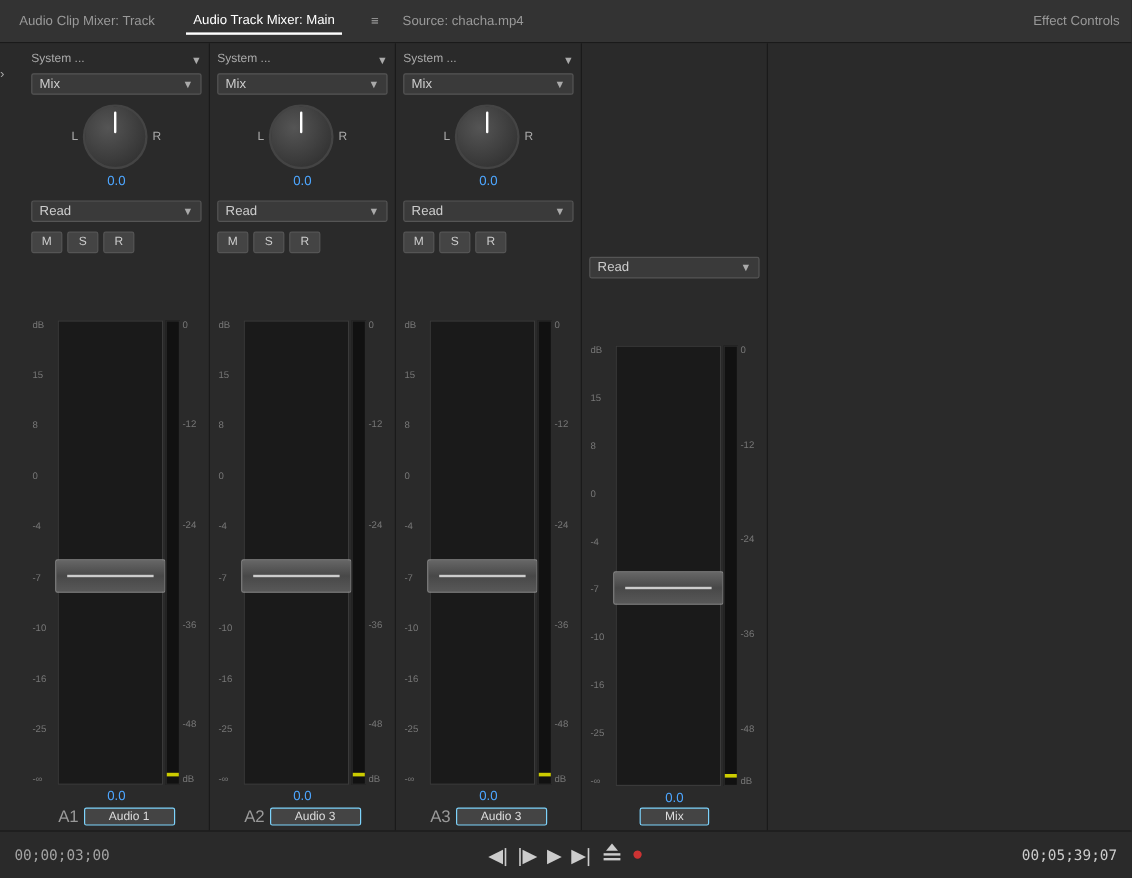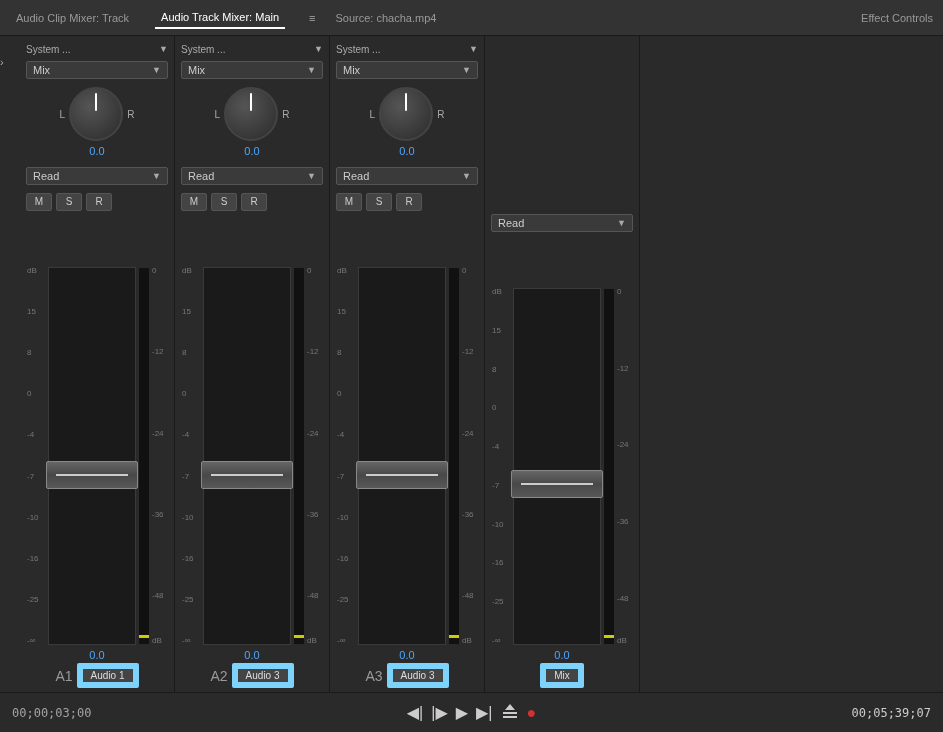--- a/index.html
+++ b/index.html
@@ -82,21 +82,21 @@
       padding: 8px 6px 4px 6px;
       flex-shrink: 0;
     }
     .channel.mix-channel {
       width: 155px;
     }
 
     
     .system-row {
       display: flex;
-      align-items: flex-start;
+      align-items: flex-end;
       gap: 4px;
       margin-bottom: 6px;
     }
     .system-label {
       color: #aaa;
       font-size: 10px;
       flex: 1;
       overflow: hidden;
       text-overflow: ellipsis;
       white-space: nowrap;
@@ -227,23 +227,23 @@
       display: flex;
       gap: 4px;
       align-items: center;
     }
     .ch-id-label {
       color: #999;
       font-size: 14px;
     }
     .ch-name-btn {
       background: #444;
-      border: 6px solid #7dd3fc;
+      border: 1px solid #7dd3fc;
       color: #ddd;
-      padding: 1px 8px;
+      padding: 1px 20px;
       font-size: 10px;
       border-radius: 2px;
       cursor: pointer;
     }
 
     
     .transport-bar {
       height: 40px;
       background: #2a2a2a;
       border-top: 1px solid #1a1a1a;

